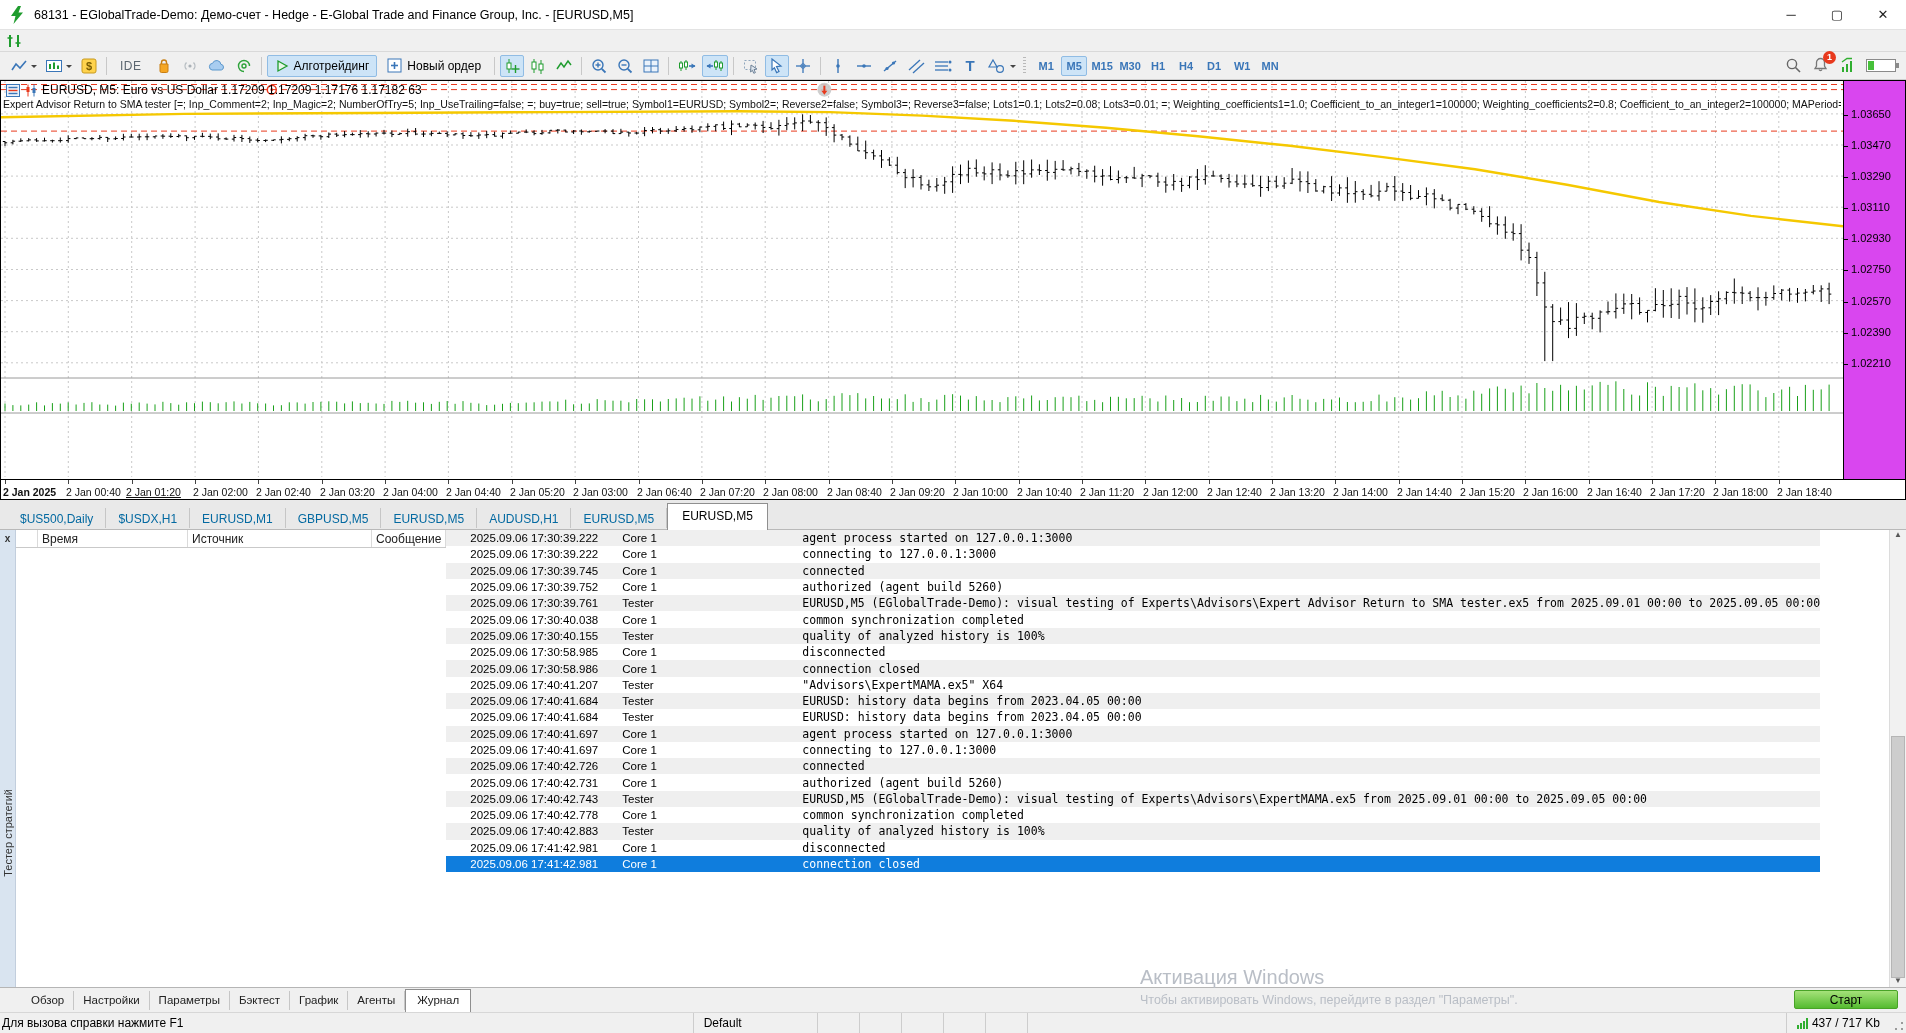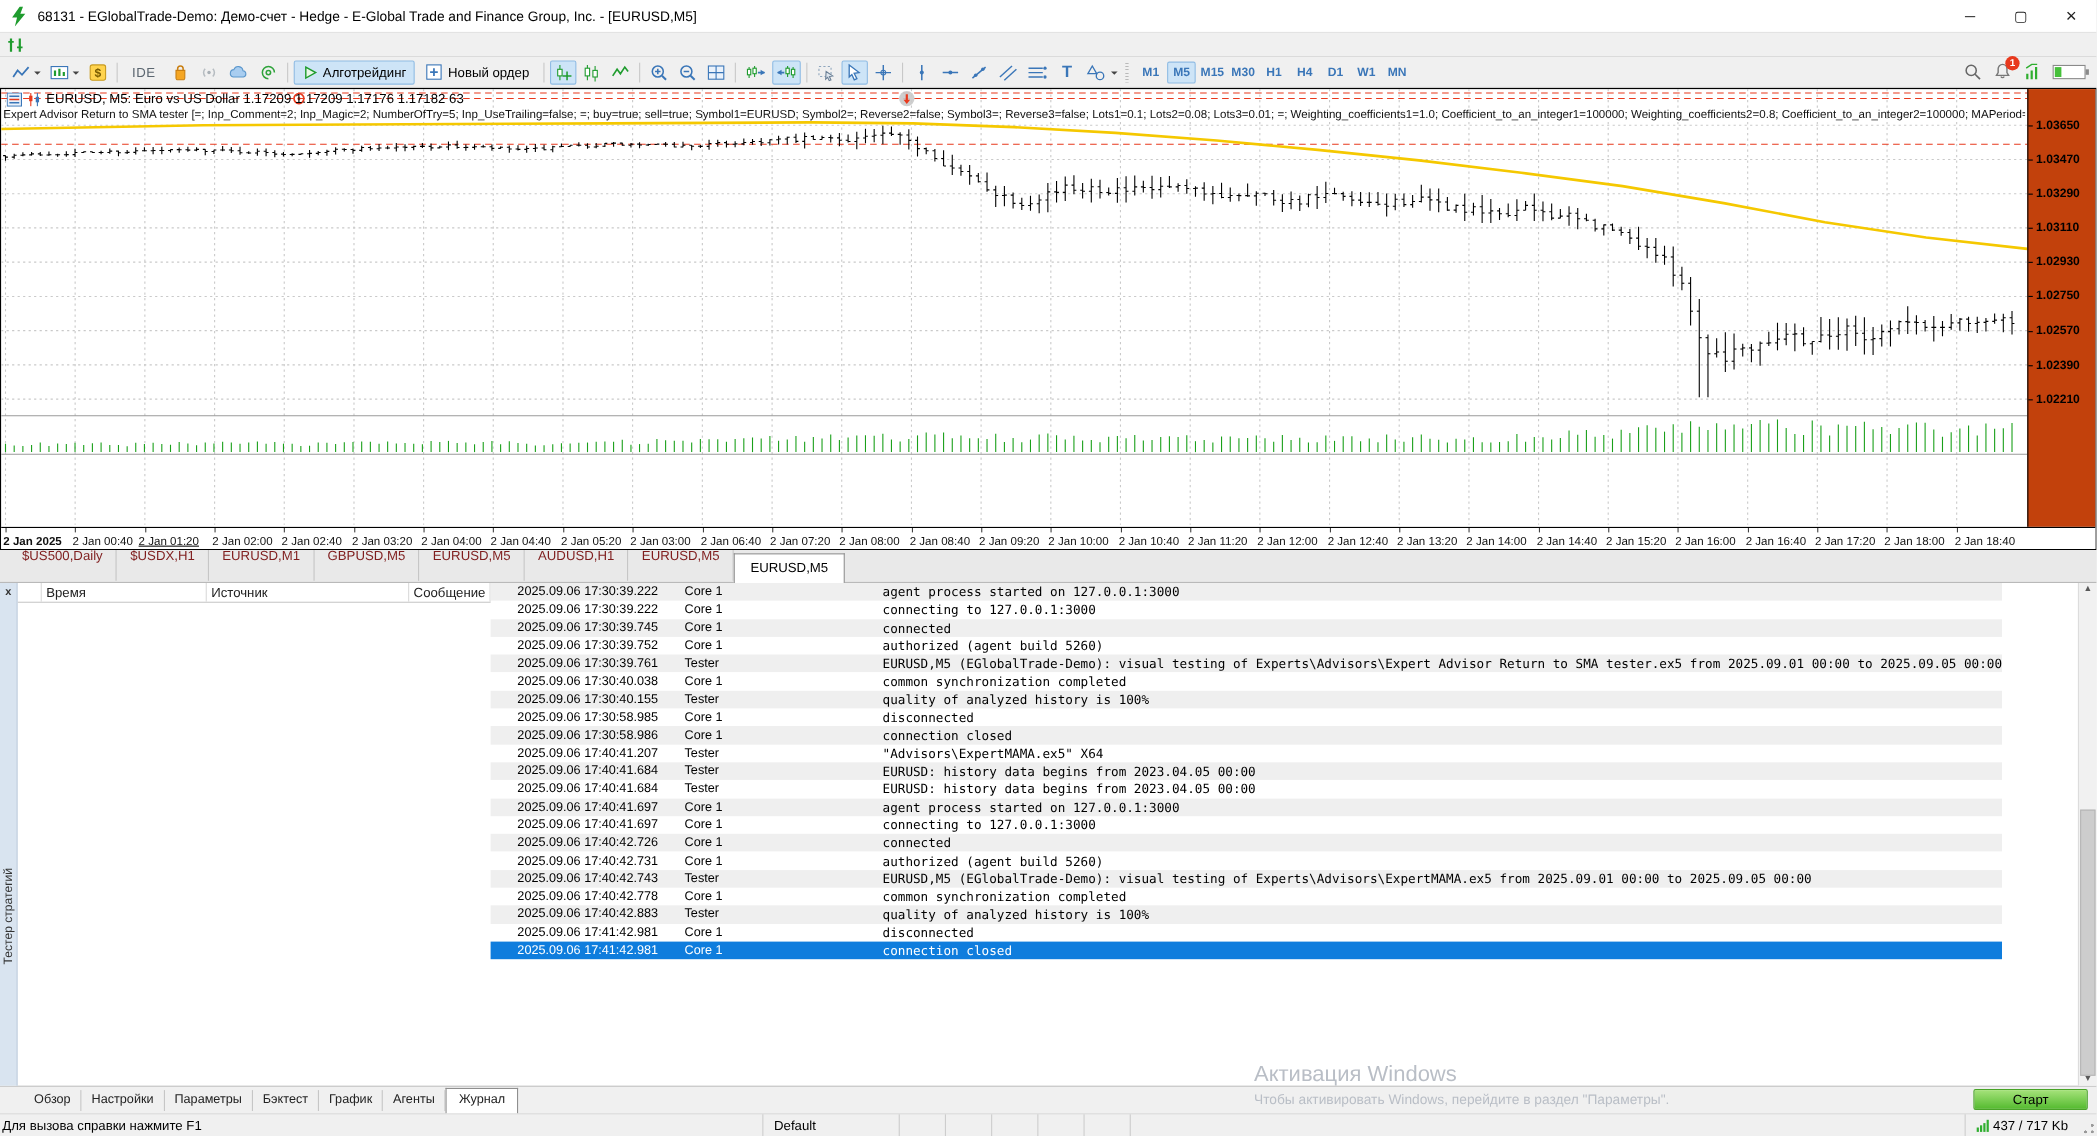--- a/index.html
+++ b/index.html
@@ -35,33 +35,33 @@
   .badge { position:absolute; top:-5px; right:-7px; background:#e8391d; color:#fff; font-size:9px; font-weight:bold;
     border-radius:50%; width:13px; height:13px; display:flex; align-items:center; justify-content:center; }
   .battery { width:30px; height:13px; border:1px solid #8a8a8a; background:#fff; position:relative; }
   .battery::before { content:''; position:absolute; left:1px; top:1px; bottom:1px; width:6px; background:#46c03a; }
   .battery::after { content:''; position:absolute; right:-4px; top:3px; width:3px; height:5px; background:#8a8a8a; }
   .ide-lbl { color:#5b6670; font-size:12px; letter-spacing:.5px; }
 
   
   .chart-panel { height:420px; position:relative; background:#fff; border:1px solid #000; overflow:hidden; }
   .chart-panel svg.plot { position:absolute; left:0; top:0; }
-  .price-axis { position:absolute; left:1842px; top:0; width:62px; height:398px; border-left:1px solid #000; background:#c2410c;font-weight:bold; }
+  .price-axis { position:absolute; left:1842px; top:0; width:62px; height:398px; border-left:1px solid #000; background:#d946ef; }
   .ptick { position:absolute; left:0; font-size:11px; }
   .ptick i { display:inline-block; width:4px; height:1px; background:#000; vertical-align:middle; margin-right:3px; }
   .time-axis { position:absolute; left:0; top:398px; width:1904px; height:22px; border-top:1px solid #000; background:#fff; }
   .ttick { position:absolute; top:0; width:1px; height:4px; background:#444; }
   .tlabel { position:absolute; top:6px; font-size:10.5px; white-space:nowrap; color:#111; }
   .tlabel.b { font-weight:bold; }
   .chart-info { position:absolute; left:5px; top:2px; display:flex; align-items:center; gap:4px; font-size:12px; white-space:nowrap; }
   .ea-line { position:absolute; left:2px; top:17px; width:1838px; font-size:10.5px; white-space:nowrap; overflow:hidden; color:#111; }
 
   
   .chart-tabs { height:30px; background:#e9e9e9; border-bottom:1px solid #b9b9b9; display:flex; align-items:flex-end; padding-left:8px; }
-  .ctab { font-size:12px; color:#7f1d1d; padding:4px 12px 16px; border-right:1px solid #c6c6c6; margin-bottom:1px; }
+  .ctab { font-size:12px; color:#0369a1; padding:4px 12px 2px; border-right:1px solid #c6c6c6; margin-bottom:1px; }
   .ctab.active { background:#fff; color:#000; border:1px solid #8f8f8f; border-bottom:none; margin-bottom:0; padding:5px 14px 7px; position:relative; top:1px; }
 
   
   .tester { height:458px; display:flex; background:#fff; border-bottom:1px solid #b5b5b5; position:relative; }
   .side-strip { width:16px; background:#d9e4f0; border-right:1px solid #c2cedd; display:flex; flex-direction:column; align-items:center; }
   .xbtn { font-size:10px; font-weight:bold; color:#333; padding:3px 0 0; }
   .side-label { writing-mode:vertical-rl; transform:rotate(180deg); font-size:11px; color:#333; margin-top:auto; margin-bottom:110px; }
   .tester-main { flex:1; display:flex; flex-direction:row; overflow:hidden; }
   .jhead, .jrow { display:grid; grid-template-columns:22px 150px 184px 1fr; align-items:center; }
   .jhead { height:18px; border-bottom:1px solid #c9c9c9; color:#222; }

